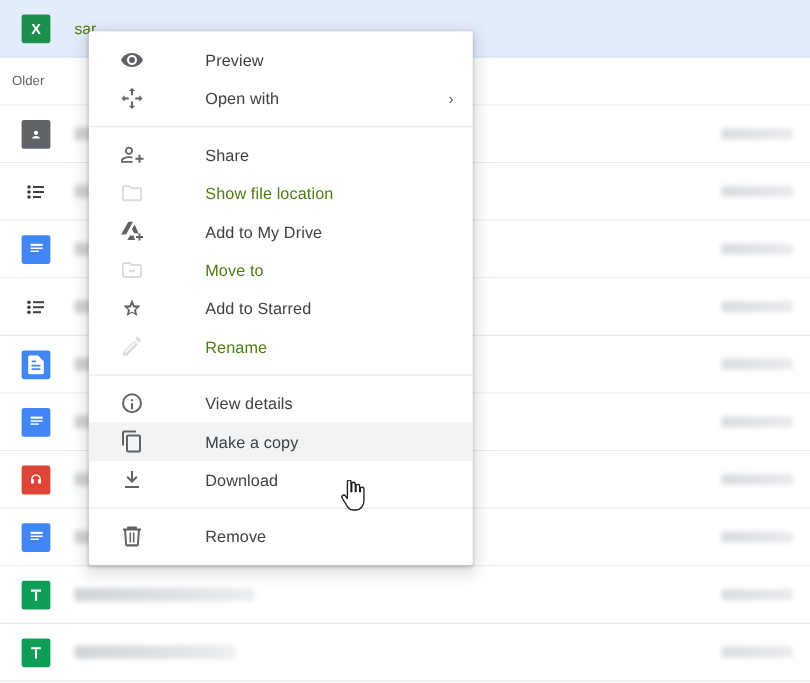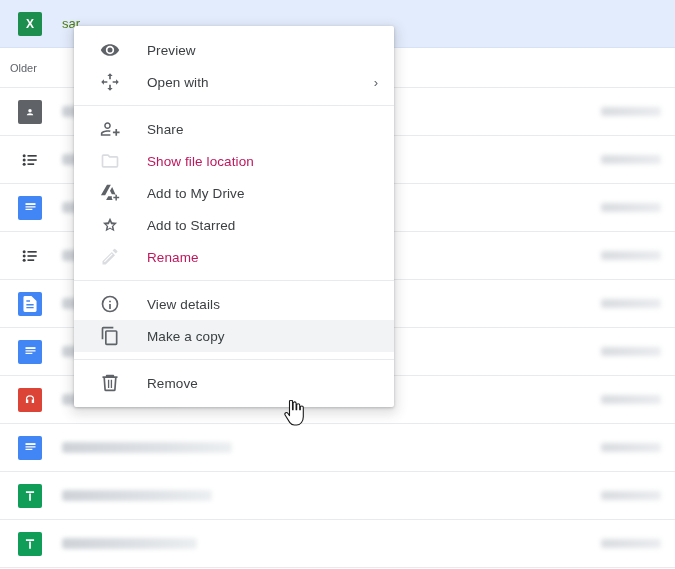--- a/index.html
+++ b/index.html
@@ -113,41 +113,42 @@
     padding: 8px 0 8px 0;
     z-index: 50;
   }
   .menu-item {
     height: 32px;
     display: flex;
     align-items: center;
     padding: 0 0 0 0;
     cursor: default;
     position: relative;
+    gap: 24px;
   }
   .menu-item.highlight { background: #f1f3f4; }
   .menu-item .mi-icon {
     width: 20px;
     height: 20px;
     margin-left: 26px;
     margin-right: 27px;
     flex: 0 0 auto;
     display: flex;
     align-items: center;
     justify-content: center;
     color: #5f6368;
   }
   .menu-item .mi-label {
     font-size: 13.5px;
     color: #3c4043;
     white-space: nowrap;
     letter-spacing: .1px;
   }
   .menu-item.disabled .mi-icon { color: #dadce0; }
-  .menu-item.disabled .mi-label { color: #be185d; }
+  .menu-item.disabled .mi-label { color: #4d7c0f; }
   .menu-item .mi-arrow {
     position: absolute;
     right: 16px;
     color: #5f6368;
     font-size: 13px;
     line-height: 1;
   }
   .menu-sep {
     height: 1px;
     background: #e8eaed;
@@ -324,20 +325,28 @@
       <span class="mi-label">Show file location</span>
     </div>
     <div class="menu-item">
       <span class="mi-icon">
         <svg class="glyph-svg" width="20" height="20" viewBox="0 0 24 24" fill="currentColor" xmlns="http://www.w3.org/2000/svg">
           <path d="M8.4 2.2L1.1 14.8h5.1L13 2.2H8.4zm1.5 13.6L7.3 20.5h8.1a4.5 4.5 0 01-1.3-3.2c0-.5.1-1 .2-1.5H9.9zm4.3-2.2h2.2c.9 0 1.8.3 2.5.8L14.6 4.9l-2.6 4.5 2.2 4.2zM18.5 14v2.5H16v1.8h2.5V21h1.8v-2.7H23v-1.8h-2.7V14h-1.8z"></path>
         </svg>
       </span>
       <span class="mi-label">Add to My Drive</span>
     </div>
+    <div class="menu-item disabled">
+      <span class="mi-icon">
+        <svg class="glyph-svg" width="20" height="20" viewBox="0 0 24 24" fill="currentColor" xmlns="http://www.w3.org/2000/svg">
+          <path d="M10 4H4a2 2 0 00-2 2v12a2 2 0 002 2h16a2 2 0 002-2V8a2 2 0 00-2-2h-8l-2-2zm10 14H4V6h5.2l2 2H20v10zm-7.5-7.5V12H9v2h3.5v1.5L15.5 13l-3-2.5z"></path>
+        </svg>
+      </span>
+      <span class="mi-label">Move to</span>
+    </div>
     <div class="menu-item">
       <span class="mi-icon">
         <svg class="glyph-svg" width="20" height="20" viewBox="0 0 24 24" fill="currentColor" xmlns="http://www.w3.org/2000/svg">
           <path d="M12 3.2l2.5 5.6 6 .6-4.5 4.1 1.3 6-5.3-3.1-5.3 3.1 1.3-6L3.5 9.4l6-.6L12 3.2zm0 4.9l-1.3 3-3.2.3 2.4 2.2-.7 3.2 2.8-1.7 2.8 1.7-.7-3.2 2.4-2.2-3.2-.3-1.3-3z"></path>
         </svg>
       </span>
       <span class="mi-label">Add to Starred</span>
     </div>
     <div class="menu-item disabled">
       <span class="mi-icon">
@@ -356,20 +365,28 @@
       </span>
       <span class="mi-label">View details</span>
     </div>
     <div class="menu-item highlight">
       <span class="mi-icon">
         <svg class="glyph-svg" width="20" height="20" viewBox="0 0 24 24" fill="currentColor" xmlns="http://www.w3.org/2000/svg">
           <path d="M16 1H4a2 2 0 00-2 2v13h2V3h12V1zm3 4H8a2 2 0 00-2 2v14a2 2 0 002 2h11a2 2 0 002-2V7a2 2 0 00-2-2zm0 16H8V7h11v14z"></path>
         </svg>
       </span>
       <span class="mi-label">Make a copy</span>
+    </div>
+    <div class="menu-item">
+      <span class="mi-icon">
+        <svg class="glyph-svg" width="20" height="20" viewBox="0 0 24 24" fill="currentColor" xmlns="http://www.w3.org/2000/svg">
+          <path d="M11 3v8.2L7.9 8.1 6.5 9.5 12 15l5.5-5.5-1.4-1.4L13 11.2V3h-2zM5 18v2h14v-2H5z"></path>
+        </svg>
+      </span>
+      <span class="mi-label">Download</span>
     </div>
     <div class="menu-sep"></div>
     <div class="menu-item">
       <span class="mi-icon">
         <svg class="glyph-svg" width="20" height="20" viewBox="0 0 24 24" fill="currentColor" xmlns="http://www.w3.org/2000/svg">
           <path d="M7 4V3a1 1 0 011-1h8a1 1 0 011 1v1h4v2h-1.1l-1 14.1A2 2 0 0116.9 22H7.1a2 2 0 01-2-1.9L4.1 6H3V4h4zm2 0h6V4H9zM6.1 6l1 13.9h9.8L17.9 6H6.1zm3.4 2h1.6v10H9.5V8zm3.4 0h1.6v10h-1.6V8z"></path>
         </svg>
       </span>
       <span class="mi-label">Remove</span>
     </div>

